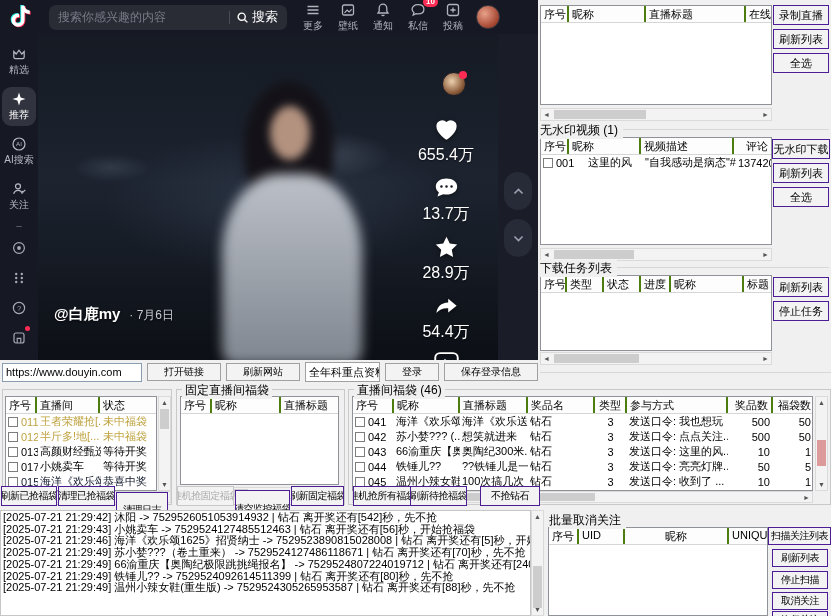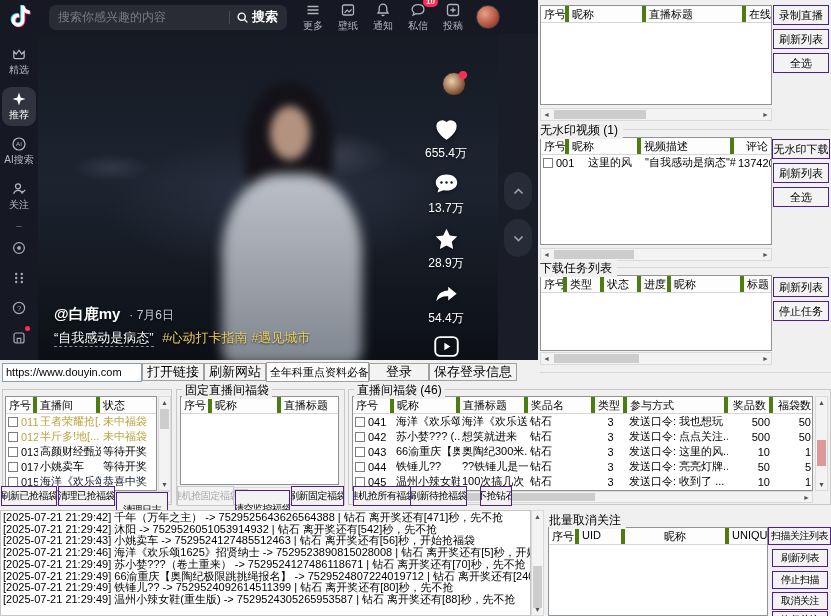--- a/index.html
+++ b/index.html
@@ -7,21 +7,21 @@
 #app{position:relative;width:831px;height:616px;background:#f0f0f0;overflow:hidden;
   font-family:"Liberation Sans","DejaVu Sans",sans-serif;font-size:12px;color:#000}
 
 .webview{position:absolute;left:0;top:0;width:538px;height:360px;background:#161823}
 .topbar{position:absolute;left:0;top:0;width:538px;height:34px;display:flex;align-items:center;background:#161823}
 .dy-logo{width:28px;height:28px;margin-left:7px;flex:none}
 .searchbox{display:flex;align-items:center;margin-left:14px;width:238px;height:25px;background:#2a2c35;border-radius:7px;padding:0 9px;gap:6px}
 .searchbox input{flex:1;min-width:0;background:transparent;border:none;outline:none;color:#ddd;font-size:12px;font-family:inherit}
 .searchbox input::placeholder{color:#777b86}
 .search-div{width:1px;height:13px;background:#4a4d58;flex:none}
-.search-btn{display:flex;align-items:center;gap:3px;color:#fff;font-weight:bold;font-size:13px;flex:none;cursor:pointer}
+.search-btn{display:flex;align-items:center;gap:3px;color:#fff;font-weight:normal;font-size:13px;flex:none;cursor:pointer}
 .search-btn svg{width:13px;height:13px}
 .top-icons{display:flex;margin-left:16px;gap:15px}
 .top-item{position:relative;display:flex;flex-direction:column;align-items:center;color:#b2b4bd;font-size:10px;gap:1px;cursor:pointer}
 .top-item svg{width:16px;height:16px}
 .badge{position:absolute;top:-5px;right:-10px;background:#fe2c55;color:#fff;font-size:8px;line-height:10px;padding:0 3px;border-radius:7px;font-weight:bold}
 .avatar{width:24px;height:24px;border-radius:50%;margin-left:13px;background:radial-gradient(circle at 35% 35%,#e8a08a,#a4452f 70%,#6d2417);border:1px solid #3a3a44;flex:none}
 .sbar{position:absolute;left:0;top:34px;width:38px;height:326px;display:flex;flex-direction:column;align-items:center;padding-top:8px;gap:6px}
 .sb-item{display:flex;flex-direction:column;align-items:center;color:#b9bbc4;font-size:10px;gap:1px;width:34px;padding:4px 0;border-radius:9px;cursor:pointer}
 .sb-item svg{width:16px;height:16px}
 .sb-item.active{background:#31343f;color:#fff}
@@ -36,42 +36,42 @@
  radial-gradient(230px 95px at 52% 52%, rgba(110,130,165,.18), transparent 75%),
  linear-gradient(180deg,#151a23 0%,#1d2430 45%,#0c0f15 100%)}
 .fig-hair{position:absolute;left:206px;top:48px;width:90px;height:128px;background:#141218;border-radius:50% 50% 42% 42%;filter:blur(5px)}
 .fig-face{position:absolute;left:232px;top:72px;width:40px;height:54px;background:#b3927f;border-radius:50%;filter:blur(4px)}
 .fig-shirt{position:absolute;left:184px;top:140px;width:140px;height:190px;background:linear-gradient(180deg,#bcc1c9,#80868f);border-radius:42% 42% 8% 8%;filter:blur(6px)}
 .sticker{position:absolute;right:32px;top:38px;width:24px;height:24px;border-radius:50%;background:radial-gradient(circle at 40% 38%,#ecd0ae,#8a5a3a 62%,#33220f);border:1px solid #20202a;cursor:pointer}
 .sticker .reddot{right:-2px;top:-2px;width:8px;height:8px}
 .vstats{position:absolute;right:23px;top:82px;width:58px;display:flex;flex-direction:column;align-items:center;color:#fff}
 .vstat{cursor:pointer;line-height:0}
 .vstat svg{width:27px;height:27px;filter:drop-shadow(0 1px 2px rgba(0,0,0,.55))}
-.vcount{font-size:12px;margin:2px 0 9px;text-shadow:0 1px 2px rgba(0,0,0,.6)}
+.vcount{font-size:16px;margin:2px 0 9px;text-shadow:0 1px 2px rgba(0,0,0,.6)}
 .vrelated{display:flex;flex-direction:column;align-items:center;cursor:pointer}
 .vrelated svg{width:25px;height:21px}
 .vrelated-label{font-size:11px;margin-top:2px;text-shadow:0 1px 2px rgba(0,0,0,.6)}
 .vmeta{position:absolute;left:16px;bottom:36px;color:#fff;display:flex;align-items:baseline;gap:9px;text-shadow:0 1px 2px rgba(0,0,0,.7)}
 .vauthor{font-size:15px;font-weight:bold;cursor:pointer}
 .vdate{font-size:12px;color:#c9ccd4}
 .vcaption{position:absolute;left:16px;bottom:13px;font-size:13px;text-shadow:0 1px 2px rgba(0,0,0,.7);white-space:nowrap}
 .cap-quote{color:#fff;border-bottom:1px dashed rgba(255,255,255,.5);padding-bottom:1px}
 .cap-tags{color:#ecce5e;margin-left:5px;cursor:pointer}
 .navcol{position:absolute;left:498px;top:34px;width:40px;height:326px;background:#1a1d27;display:flex;flex-direction:column;align-items:center;padding-top:138px;gap:9px}
 .nav-pill{width:28px;height:38px;border-radius:15px;background:#272b38;display:flex;align-items:center;justify-content:center;color:#9aa0b0;cursor:pointer}
 .nav-pill svg{width:13px;height:13px}
 
-.toolbar{position:absolute;left:0;top:360px;width:538px;height:24px;display:flex;align-items:center;padding-left:2px}
+.toolbar{position:absolute;left:0;top:360px;width:538px;height:24px;display:flex;align-items:center;gap:5px;padding-left:2px}
 .url-input{width:140px;height:19px;border:1px solid #8a9cb2;font-size:11px;padding:0 3px;background:#fff;font-family:inherit}
-.tb-btn{height:18px;border:1px solid #a0a0a0;background:#f3f3f3;font-size:13px;padding:0 4px;display:flex;align-items:center;justify-content:center;white-space:nowrap;cursor:pointer}
+.tb-btn{height:18px;border:1px solid #a0a0a0;background:#f3f3f3;font-size:10px;padding:0 16px;display:flex;align-items:center;justify-content:center;white-space:nowrap;cursor:pointer}
 .tb-select{height:20px;border:1px solid #a0a0a0;background:#fff;font-size:11px;display:flex;align-items:center;padding-left:3px;width:103px;white-space:nowrap;overflow:hidden;cursor:pointer}
 
 .tbl{position:absolute;background:#fff;border:1px solid #8f9296;overflow:hidden}
 .thead{display:flex;background:#fdfdfd;border-bottom:1px solid #d6d6d6;height:17px}
-.th{font-size:11px;padding:1px 3px;border-right:4px solid #4d7c0f;white-space:nowrap;overflow:hidden;flex:none;cursor:pointer}
+.th{font-size:11px;padding:1px 3px;border-right:2px solid #4d7c0f;white-space:nowrap;overflow:hidden;flex:none;cursor:pointer}
 .trow{display:flex;height:15px;align-items:center}
 .td{font-size:11px;padding:0 3px 0 2px;white-space:nowrap;overflow:hidden;flex:none}
 .cb{width:10px;height:10px;border:1px solid #7d7d7d;background:#fff;flex:none;margin:0 3px 0 2px;cursor:pointer}
 .num{text-align:right}
 .hsb{position:absolute;height:13px;background:#f3f3f3;border:1px solid #dadada;display:flex;align-items:center}
 .vsb{position:absolute;width:13px;background:#f3f3f3;border:1px solid #dadada;display:flex;flex-direction:column;align-items:center}
 .sa{width:11px;height:11px;display:flex;align-items:center;justify-content:center;font-size:7px;color:#555;flex:none;cursor:pointer}
 .tk{flex:1;position:relative;align-self:stretch}
 .tb-h{position:absolute;top:1px;height:9px;background:#cdcdcd;cursor:pointer}
 .tb-v{position:absolute;left:1px;width:9px;background:#cdcdcd;cursor:pointer}
@@ -257,24 +257,20 @@
             </svg>
           <span class="vrelated-label">看相关</span>
         </span>
 
       </div>
 
       <div class="vmeta">
         <span class="vauthor">@白鹿my</span>
         <span class="vdate">· 7月6日</span>
       </div>
-      <div class="vcaption">
-        <span class="cap-quote">“自我感动是病态”</span>
-        <span class="cap-tags">#心动打卡指南 #遇见城市</span>
-      </div>
     </div>
 
     <div class="navcol">
       <div class="nav-pill">
         <svg viewBox="0 0 16 16">
             <path d="M3 10.5l5-5 5 5" fill="none" stroke="currentColor" stroke-width="2"></path>
           </svg>
       </div>
       <div class="nav-pill">
         <svg viewBox="0 0 16 16">
@@ -523,24 +519,23 @@
     <div class="hsb" style="left:3px;top:101px;width:461px;height:12px">
       <span class="sa">◄</span>
       <span class="tk">
           <span class="tb-h" style="left:1px;width:230px;height:8px"></span>
         </span>
       <span class="sa">►</span>
     </div>
   </div>
   <div class="btn sm" style="left:353px;top:486px;width:58px;height:20px">挂机抢所有福袋</div>
   <div class="btn sm" style="left:410px;top:486px;width:57px;height:20px">刷新待抢福袋</div>
-  <div class="btn sm" style="left:480px;top:486px;width:32px;height:20px">不抢钻石</div>
+  <div class="btn sm" style="left:480px;top:486px;width:60px;height:20px">不抢钻石</div>
 
   <div class="log">
-    <div class="logline">[2025-07-21 21:29:42] 千年（万年之主） -&gt; 7529525643626564388 | 钻石 离开奖还有[471]秒，先不抢</div>
     <div class="logline">[2025-07-21 21:29:42] 沐阳 -&gt; 7529526051053914932 | 钻石 离开奖还有[542]秒，先不抢</div>
     <div class="logline">[2025-07-21 21:29:43] 小姚卖车 -&gt; 7529524127485512463 | 钻石 离开奖还有[56]秒，开始抢福袋</div>
     <div class="logline">[2025-07-21 21:29:46] 海洋《欢乐颂1625》招贤纳士 -&gt; 7529523890815028008 | 钻石 离开奖还有[5]秒，开始抢福袋</div>
     <div class="logline">[2025-07-21 21:29:49] 苏小婪???（卷土重来） -&gt; 7529524127486118671 | 钻石 离开奖还有[70]秒，先不抢</div>
     <div class="logline">[2025-07-21 21:29:49] 66渝重庆【奥陶纪极限跳挑绳报名】 -&gt; 7529524807224019712 | 钻石 离开奖还有[240]秒，先不抢</div>
     <div class="logline">[2025-07-21 21:29:49] 铁锤儿?? -&gt; 7529524092614511399 | 钻石 离开奖还有[80]秒，先不抢</div>
     <div class="logline">[2025-07-21 21:29:49] 温州小辣女鞋(重生版) -&gt; 7529524305265953587 | 钻石 离开奖还有[88]秒，先不抢</div>
   </div>
   <div class="vsb" style="left:531px;top:510px;height:106px">
     <span class="sa">▲</span>

